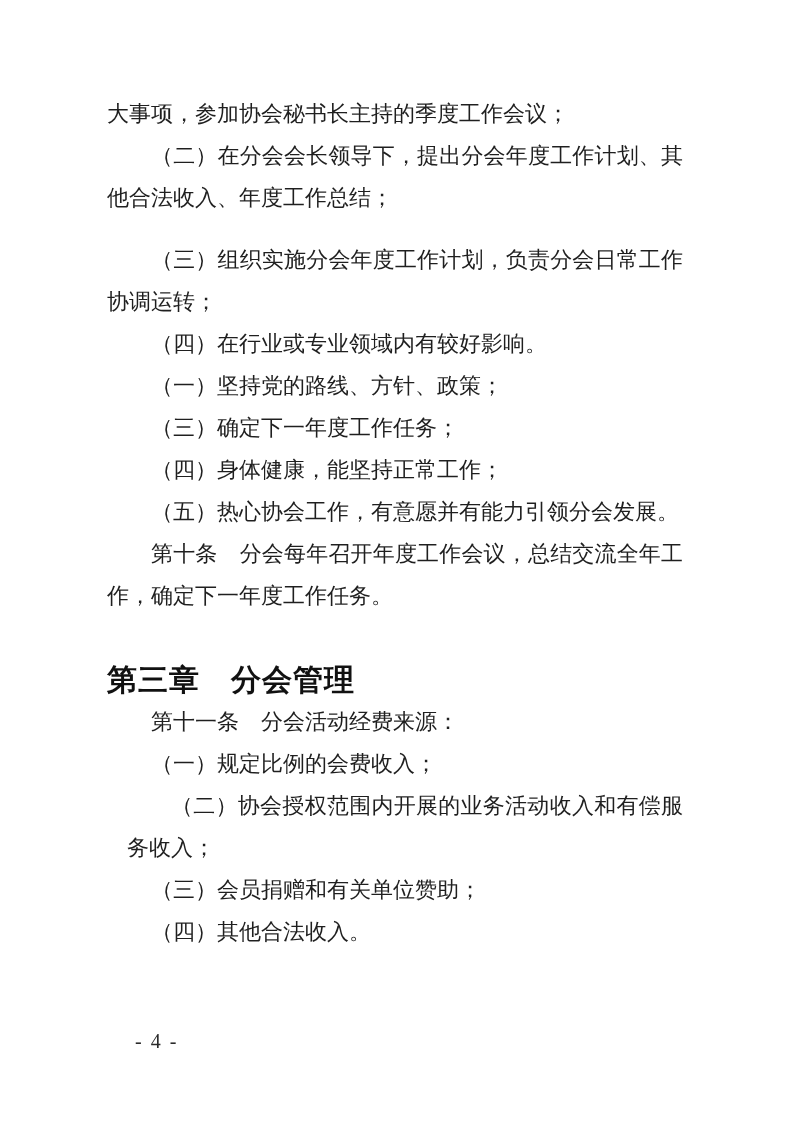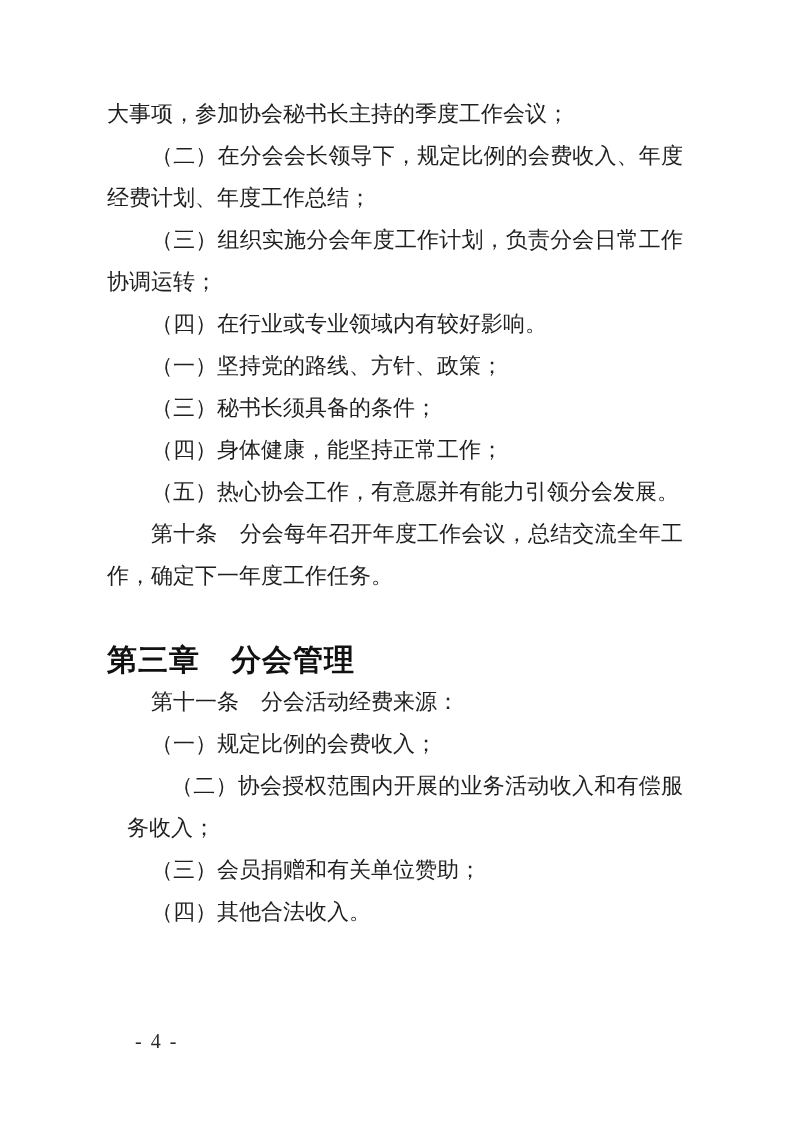--- a/index.html
+++ b/index.html
@@ -55,25 +55,25 @@
     color: #2a2a2a;
     letter-spacing: 2px;
   }
 </style>
 </head>
 <body>
 
 <div class="page">
   <div class="doc-body" id="doc-body">
       <p class="para no-indent" style="color: rgb(31, 31, 31);">大事项，参加协会秘书长主持的季度工作会议；</p>
-      <p class="para" style="color: rgb(31, 31, 31);">（二）在分会会长领导下，规定比例的会费收入、年度经费计划、年度工作总结；</p>
-      <p class="para" style="color: rgb(31, 31, 31);">（三）组织实施分会年度工作计划，负责分会日常工作协调运转；</p>
+      <p class="para" style="color: rgb(31, 31, 31);">（二）在分会会长领导下，提出分会年度工作计划、其他合法收入、年度工作总结；</p>
+      <p class="para" style="color: rgb(31, 31, 31); margin-top: 20px;">（三）组织实施分会年度工作计划，负责分会日常工作协调运转；</p>
       <p class="para" style="color: rgb(31, 31, 31);">（四）在行业或专业领域内有较好影响。</p>
       <p class="para" style="color: rgb(31, 31, 31);">（一）坚持党的路线、方针、政策；</p>
-      <p class="para" style="color: rgb(31, 31, 31);">（三）秘书长须具备的条件；</p>
+      <p class="para" style="color: rgb(31, 31, 31);">（三）确定下一年度工作任务；</p>
       <p class="para" style="color: rgb(31, 31, 31);">（四）身体健康，能坚持正常工作；</p>
       <p class="para" style="color: rgb(31, 31, 31);">（五）热心协会工作，有意愿并有能力引领分会发展。</p>
       <p class="para" style="color: rgb(31, 31, 31);">第十条　分会每年召开年度工作会议，总结交流全年工作，确定下一年度工作任务。</p>
       <h2 class="chapter-heading" style="color: rgb(17, 17, 17);">第三章　分会管理</h2>
       <p class="para" style="color: rgb(31, 31, 31);">第十一条　分会活动经费来源：</p>
       <p class="para" style="color: rgb(31, 31, 31);">（一）规定比例的会费收入；</p>
       <p class="para" style="color: rgb(31, 31, 31); margin-left: 20px;">（二）协会授权范围内开展的业务活动收入和有偿服务收入；</p>
       <p class="para" style="color: rgb(31, 31, 31);">（三）会员捐赠和有关单位赞助；</p>
       <p class="para" style="color: rgb(31, 31, 31);">（四）其他合法收入。</p>
     </div>

